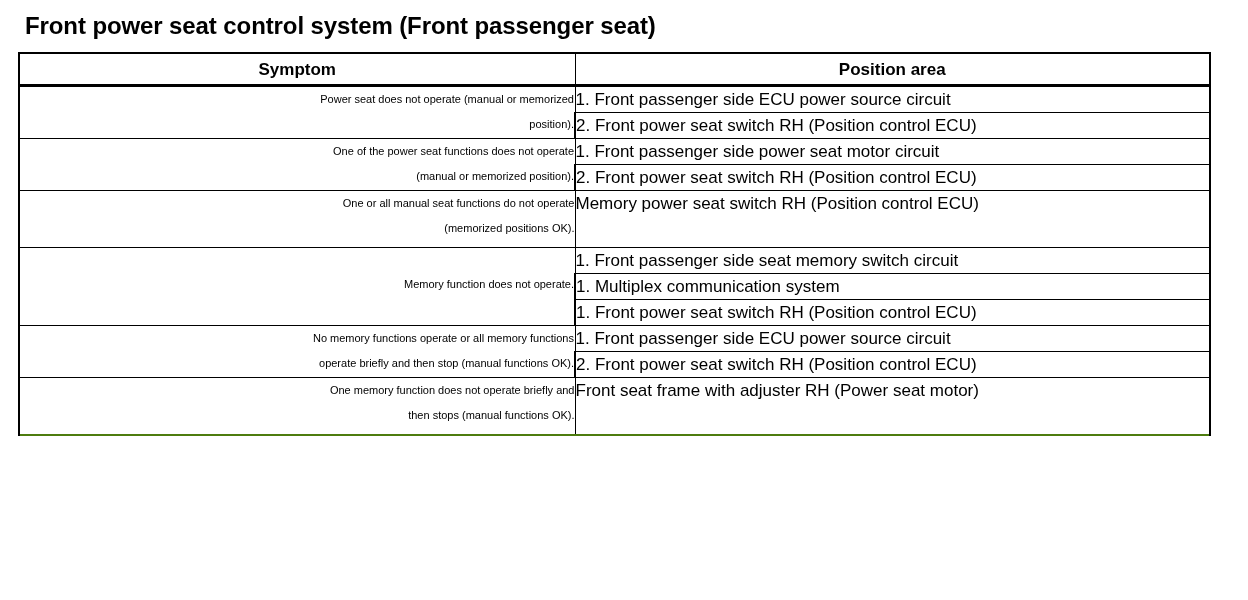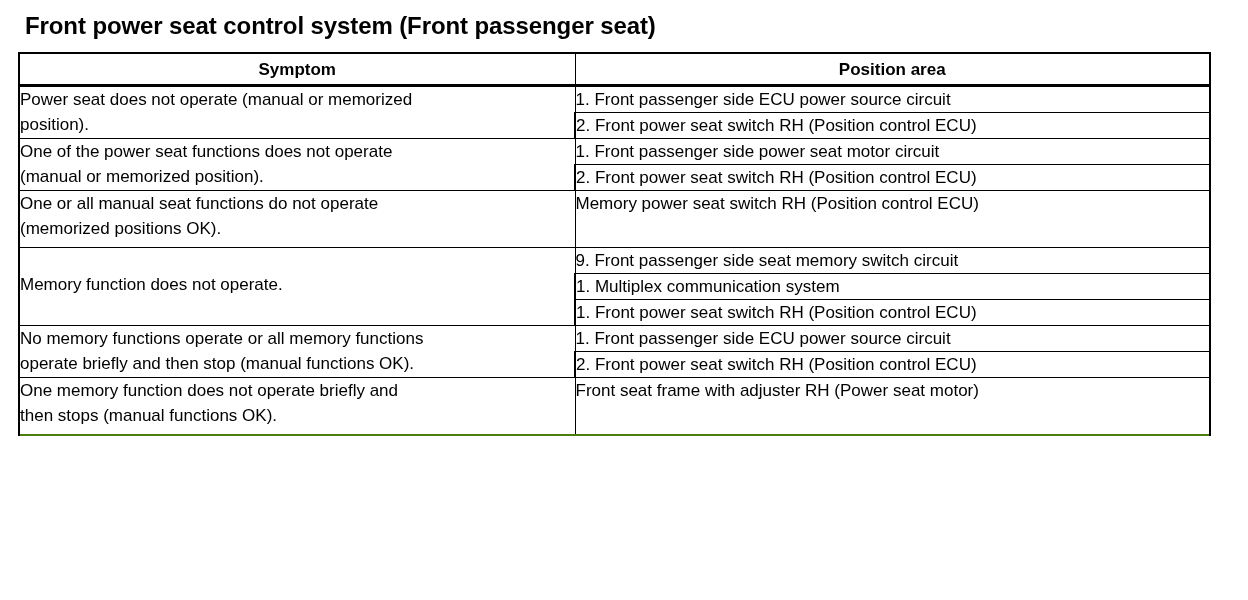--- a/index.html
+++ b/index.html
@@ -69,23 +69,24 @@
     font-size: 17px;
     font-weight: bold;
     border-top: 2px solid #000;
     
     border-bottom: 1px solid #000;
     box-shadow: inset 0 -4px 0 -2px #000;
   }
 
   
   .sym-cell {
-    font-size: 17px;
+    font-size: 11px;
     line-height: 25px;
     padding: 8px 10px 10px 10px;
+    text-align: right;
   }
   .sym-cell.mid {
     vertical-align: middle;
     padding-top: 0;
     padding-bottom: 4px;
   }
 
   .area-cell {
     font-size: 17px;
     line-height: 25px;
@@ -147,21 +148,21 @@
           <span class="sym-line">One or all manual seat functions do not operate</span>
           <span class="sym-line">(memorized positions OK).</span>
         </td>
         <td class="area-cell" style="height:56px;">Memory power seat switch RH (Position control ECU)</td>
       </tr>
 
       <tr class="grp-top">
         <td class="sym-cell mid" rowspan="3">
           <span class="sym-line">Memory function does not operate.</span>
         </td>
-        <td class="area-cell">9. Front passenger side seat memory switch circuit</td>
+        <td class="area-cell">1. Front passenger side seat memory switch circuit</td>
       </tr>
       <tr>
         <td class="area-cell">1. Multiplex communication system</td>
       </tr>
       <tr>
         <td class="area-cell">1. Front power seat switch RH (Position control ECU)</td>
       </tr>
 
       <tr class="grp-top">
         <td class="sym-cell" rowspan="2">

